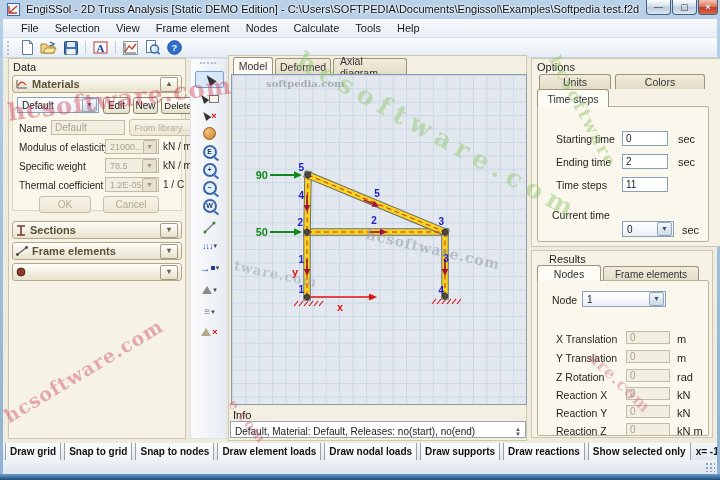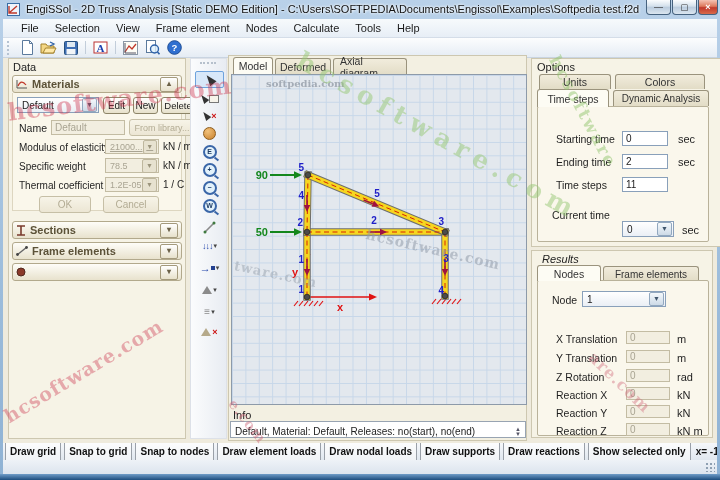--- a/index.html
+++ b/index.html
@@ -201,21 +201,21 @@
       </div>
       <div class="btn" style="left:90px;top:4px;width:27px;">Edit</div>
       <div class="btn" style="left:120px;top:4px;width:25px;">New</div>
       <div class="btn" style="left:148px;top:4px;width:34px;font-size:9.5px;">Delete</div>
 
       <div class="flbl" style="left:6px;top:29px;">Name</div>
       <div class="inp dis" style="left:38px;top:27px;width:74px;">Default</div>
       <div class="btn dis" style="left:116px;top:26px;width:66px;font-size:9px;">From library...</div>
 
       <div class="flbl" style="left:6px;top:49px;font-size:10px;">Modulus of elasticity</div>
-      <div class="sel dis" style="left:92px;top:46px;width:54px;height:15px;font-size:9px;text-decoration:underline;">
+      <div class="sel dis" style="left:92px;top:46px;width:54px;height:15px;font-size:9px;">
         <span>21000...</span>
         <span class="car">▼</span>
       </div>
       <div class="unit" style="left:150px;top:48px;font-size:10px;">kN / m 2</div>
 
       <div class="flbl" style="left:6px;top:68px;font-size:10px;">Specific weight</div>
       <div class="sel dis" style="left:92px;top:65px;width:54px;height:15px;font-size:9px;justify-content:flex-end;">
         <span>78.5</span>
         <span class="car">▼</span>
       </div>
@@ -404,41 +404,40 @@
         <span>▲</span>
         <span>▼</span>
       </span>
   </div>
 
   <div class="group" style="left:531px;top:58px;width:208px;height:189px;">
     <div class="pcap" style="left:5px;top:2px;">Options</div>
     <div class="tab" style="left:7px;top:15px;width:72px;height:15px;">Units</div>
     <div class="tab" style="left:83px;top:15px;width:90px;height:15px;">Colors</div>
     <div class="tab active" style="left:5px;top:30px;width:72px;height:18px;">Time steps</div>
-    <div class="tab" style="left:81px;top:31px;width:96px;height:16px;font-size:10px;">Dynamic Analysis</div>
     <div class="card" style="left:5px;top:47px;width:172px;height:136px;">
       <div class="flbl" style="left:18px;top:26px;">Starting time</div>
       <div class="inp" style="left:84px;top:24px;width:46px;">0</div>
       <div class="unit" style="left:140px;top:26px;">sec</div>
       <div class="flbl" style="left:18px;top:49px;">Ending time</div>
       <div class="inp" style="left:84px;top:47px;width:46px;">2</div>
       <div class="unit" style="left:140px;top:49px;">sec</div>
       <div class="flbl" style="left:18px;top:72px;">Time steps</div>
       <div class="inp" style="left:84px;top:70px;width:46px;">11</div>
       <div class="flbl" style="left:14px;top:102px;">Current time</div>
       <div class="sel" style="left:84px;top:114px;width:52px;">
         <span>0</span>
         <span class="car">▼</span>
       </div>
       <div class="unit" style="left:144px;top:117px;">sec</div>
     </div>
   </div>
 
   <div class="group" style="left:531px;top:250px;width:182px;height:188px;">
-    <div class="pcap" style="left:10px;top:2px;font-style:italic;">Results</div>
+    <div class="pcap" style="left:17px;top:2px;">Results</div>
     <div class="tab active" style="left:5px;top:14px;width:64px;height:16px;">Nodes</div>
     <div class="tab" style="left:71px;top:15px;width:96px;height:15px;font-size:10px;">Frame elements</div>
     <div class="card" style="left:5px;top:29px;width:172px;height:156px;">
       <div class="flbl" style="left:14px;top:13px;">Node</div>
       <div class="sel" style="left:44px;top:10px;width:84px;">
         <span>1</span>
         <span class="car">▼</span>
       </div>
       <div class="flbl" style="left:18px;top:52px;">X Translation</div>
       <div class="inp dis" style="left:88px;top:50px;width:44px;height:13px;">0</div>

